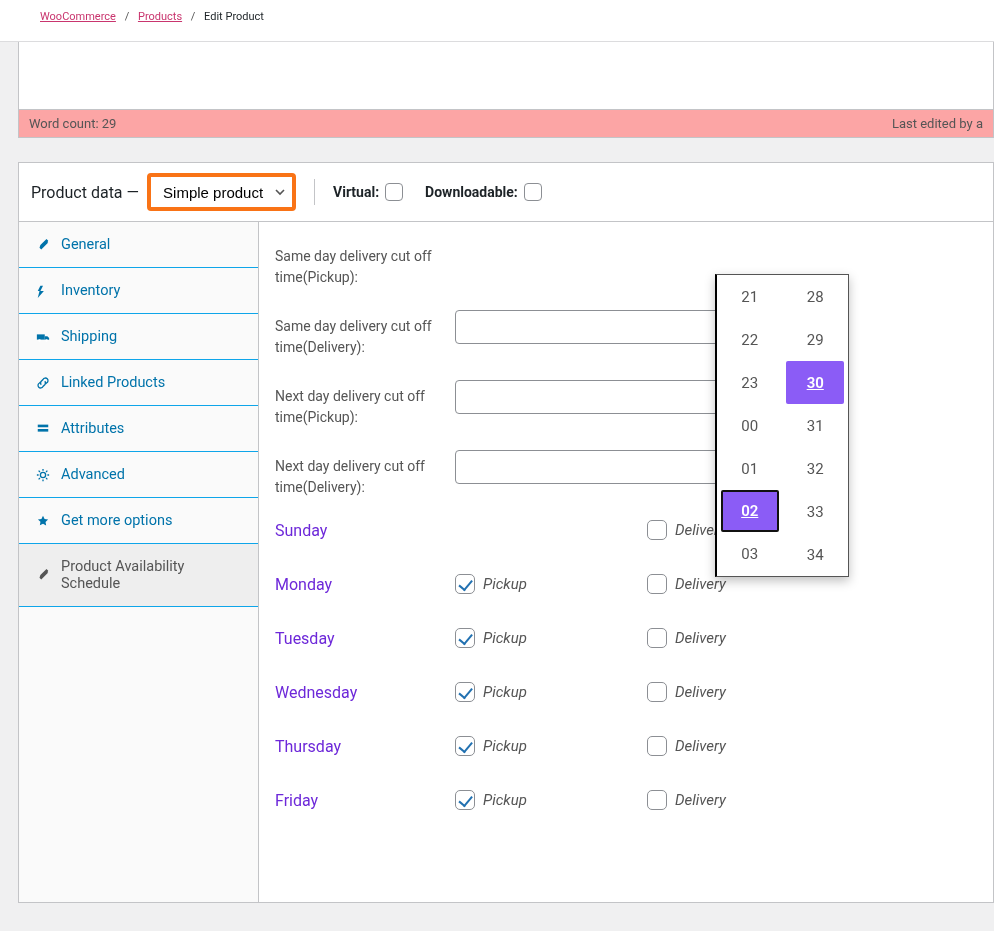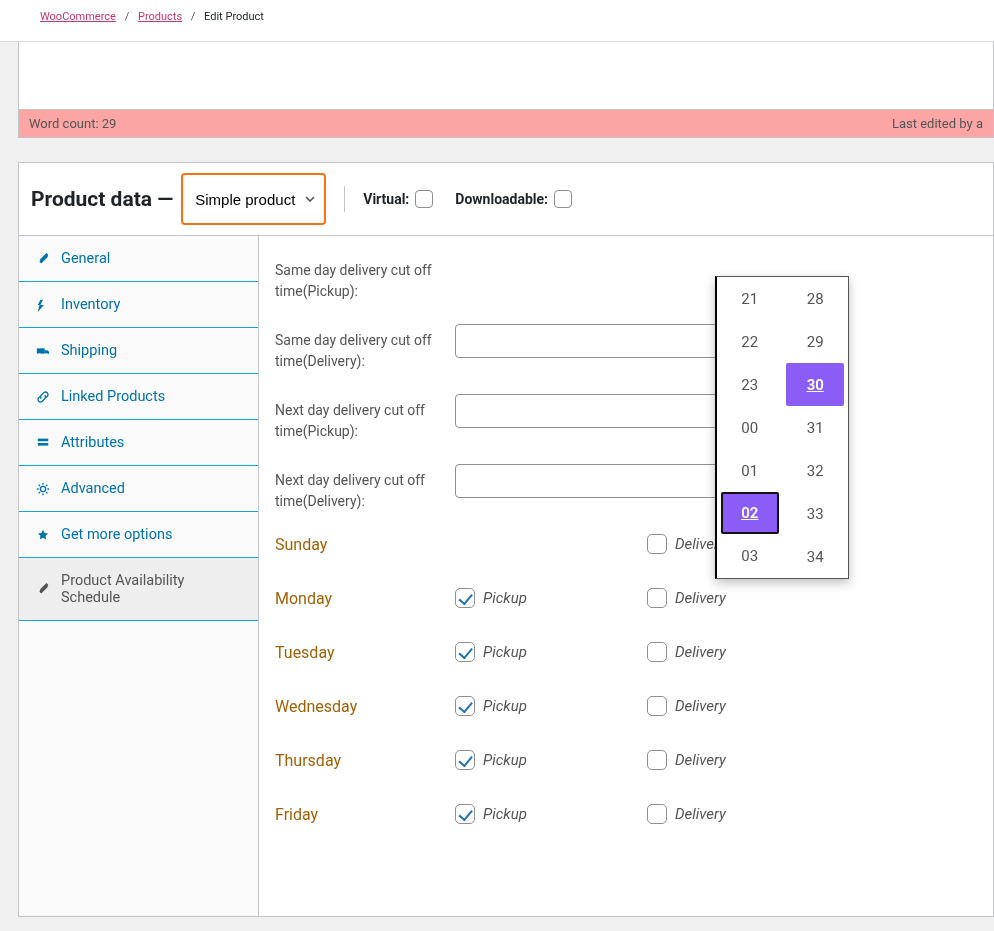--- a/index.html
+++ b/index.html
@@ -54,25 +54,25 @@
     border: 1px solid #c3c4c7;
     margin-top: 24px;
   }
   .pd-header {
     padding: 10px 12px;
     border-bottom: 1px solid #c3c4c7;
     display: flex;
     align-items: center;
     font-size: 15px;
   }
-  .pd-header strong { font-weight: 700; font-size: 21px; }
+  .pd-header strong { font-weight: 400; font-size: 16px; }
   .pd-select {
     margin-left: 8px;
-    height: 52px;
-    border: 2px solid #f97316;
+    height: 38px;
+    border: 4px solid #f97316;
     border-radius: 4px;
     padding: 0 28px 0 12px;
     font-size: 15px;
     background: #fff;
     appearance: none;
     position: relative;
   }
   .pd-select-wrap { position: relative; }
   .pd-select-caret {
     position: absolute;
@@ -177,21 +177,21 @@
   .clock-icon {
     position: absolute;
     right: 10px;
     top: 50%;
     transform: translateY(-50%);
     width: 16px; height: 16px;
   }
   .time-dropdown {
     position: absolute;
     left: 456px;
-    top: 40px;
+    top: 52px;
     width: 134px;
     background: #fff;
     border: 1px solid #555;
     border-left: 2px solid #000;
     box-shadow: 0 4px 10px rgba(0,0,0,.25);
     display: flex;
     padding: 0;
     z-index: 20;
     font-size: 15px;
   }
@@ -222,21 +222,21 @@
     width: 58px;
     height: 42px;
   }
   .day-row {
     display: flex;
     align-items: center;
     margin-bottom: 34px;
   }
   .day-name {
     width: 180px;
-    color: #a16207;
+    color: #6d28d9;
     font-size: 16px;
     font-weight: 400;
   }
   .day-opt {
     display: inline-flex;
     align-items: center;
     gap: 8px;
     font-style: italic;
     color: #555;
     font-size: 15px;

